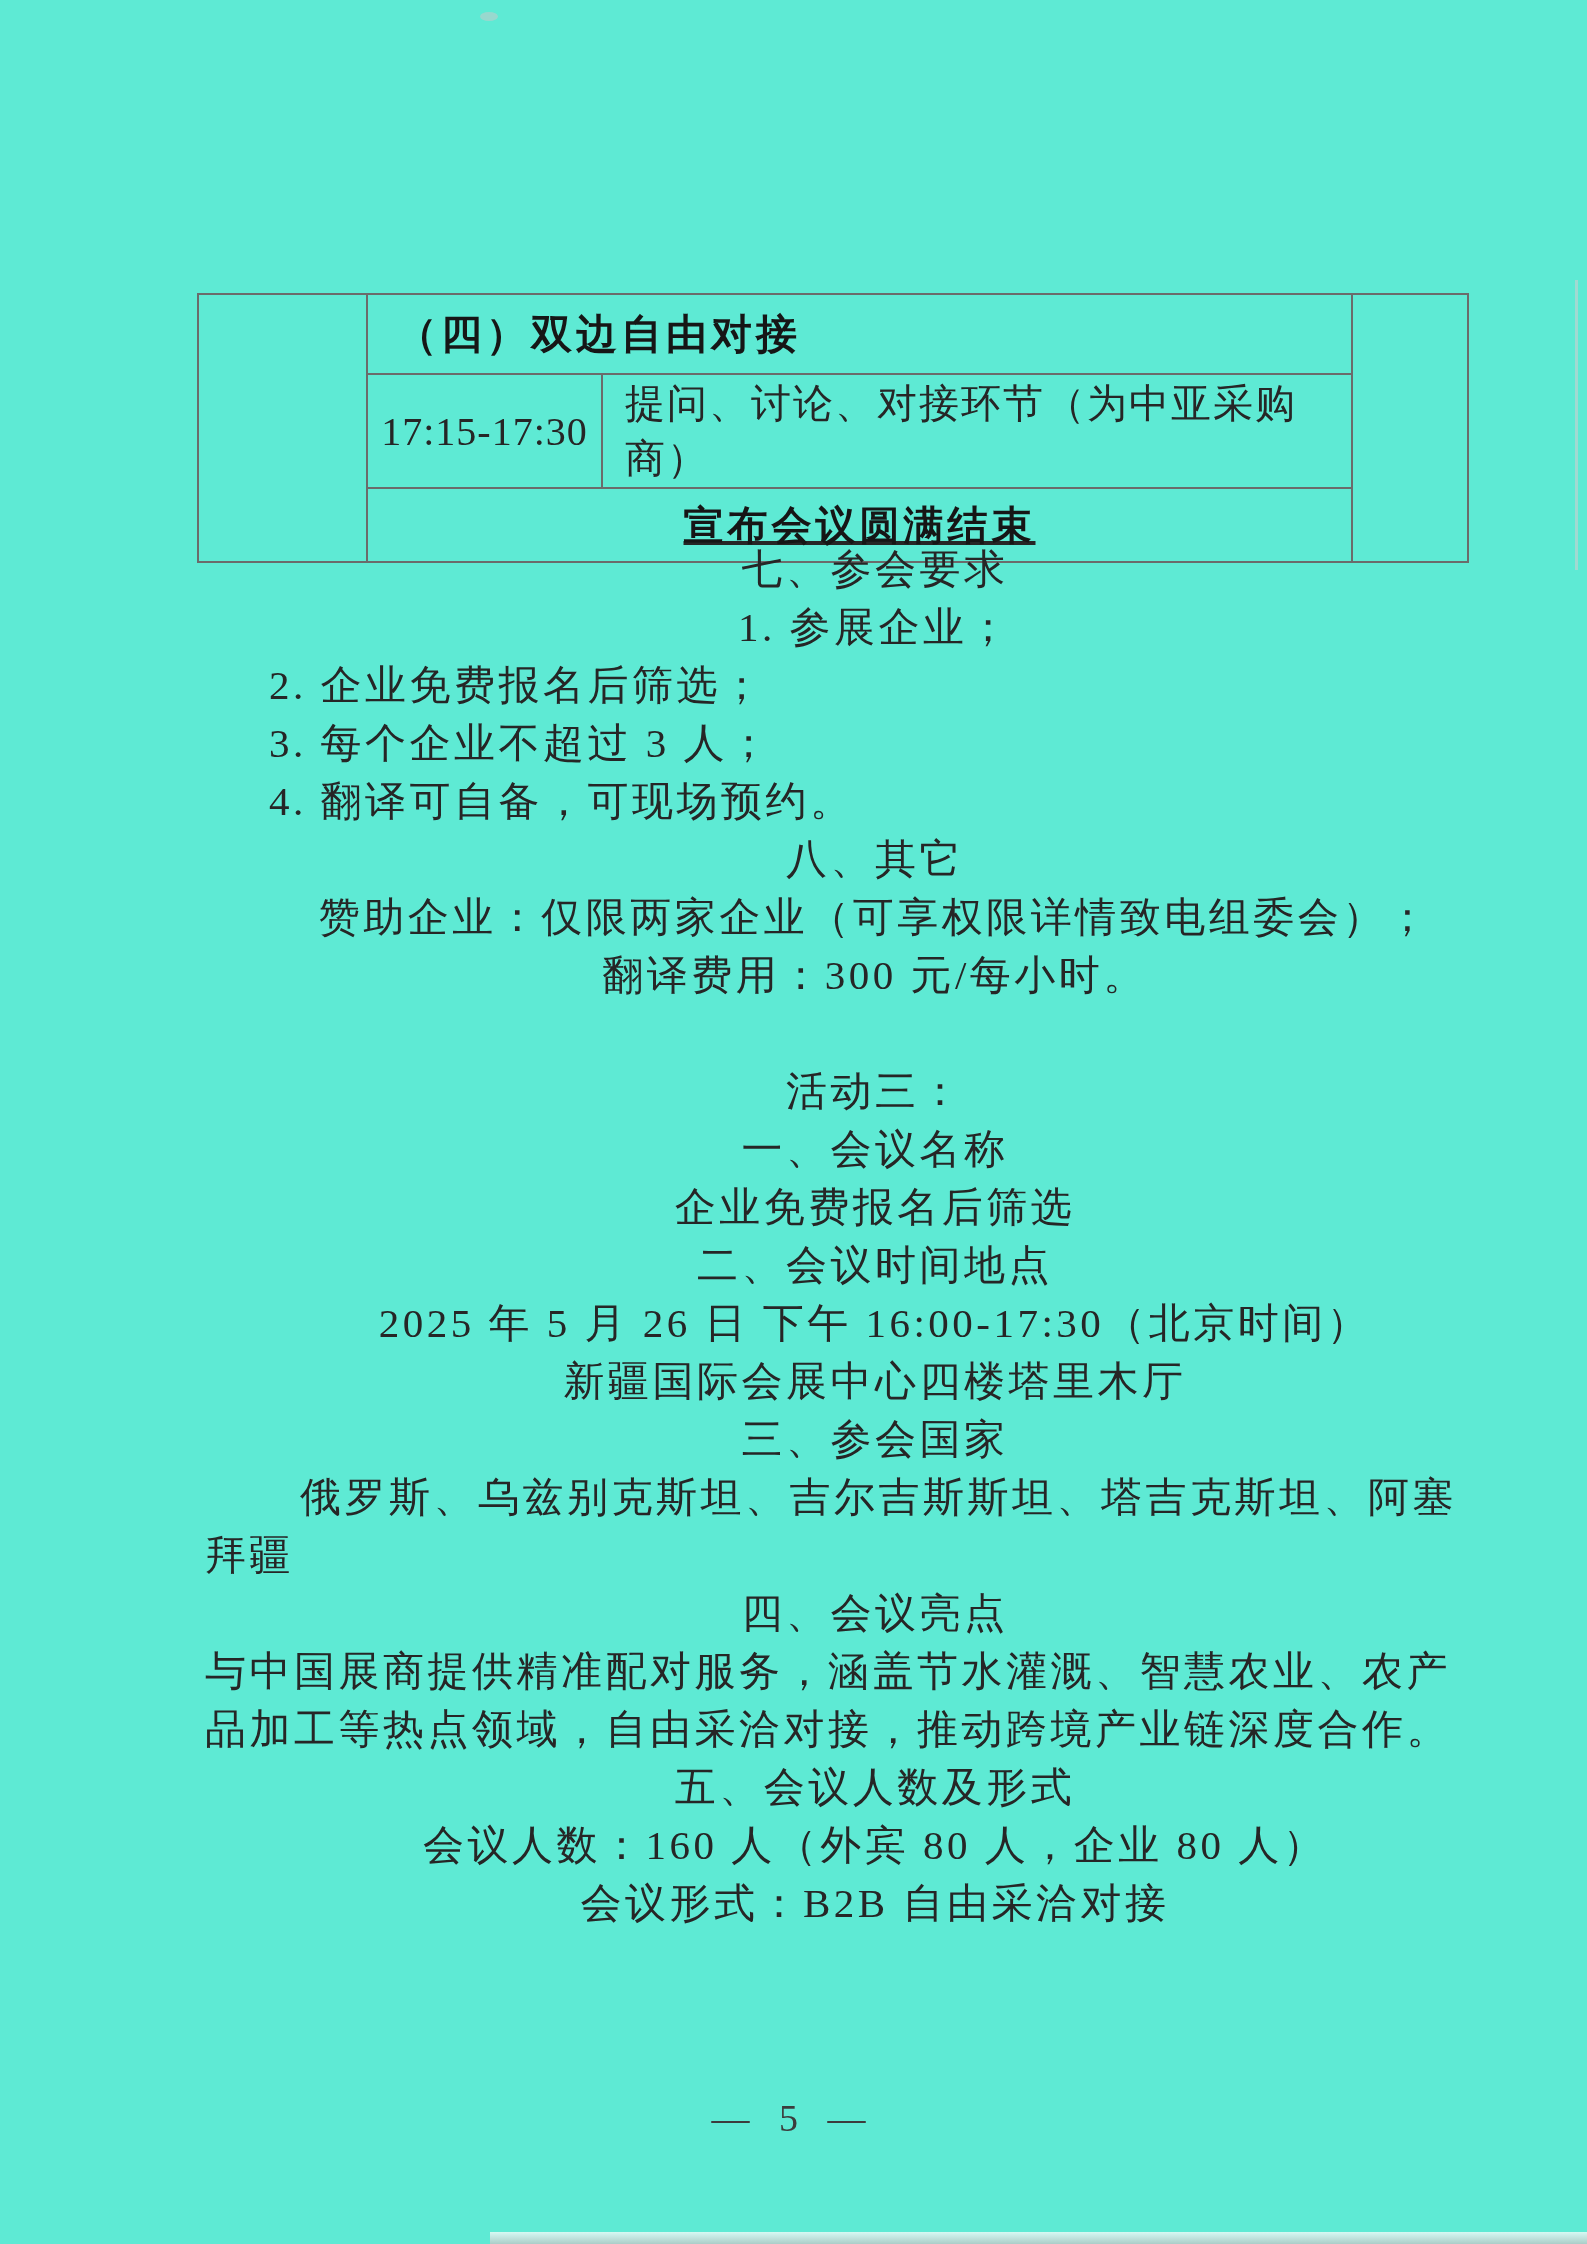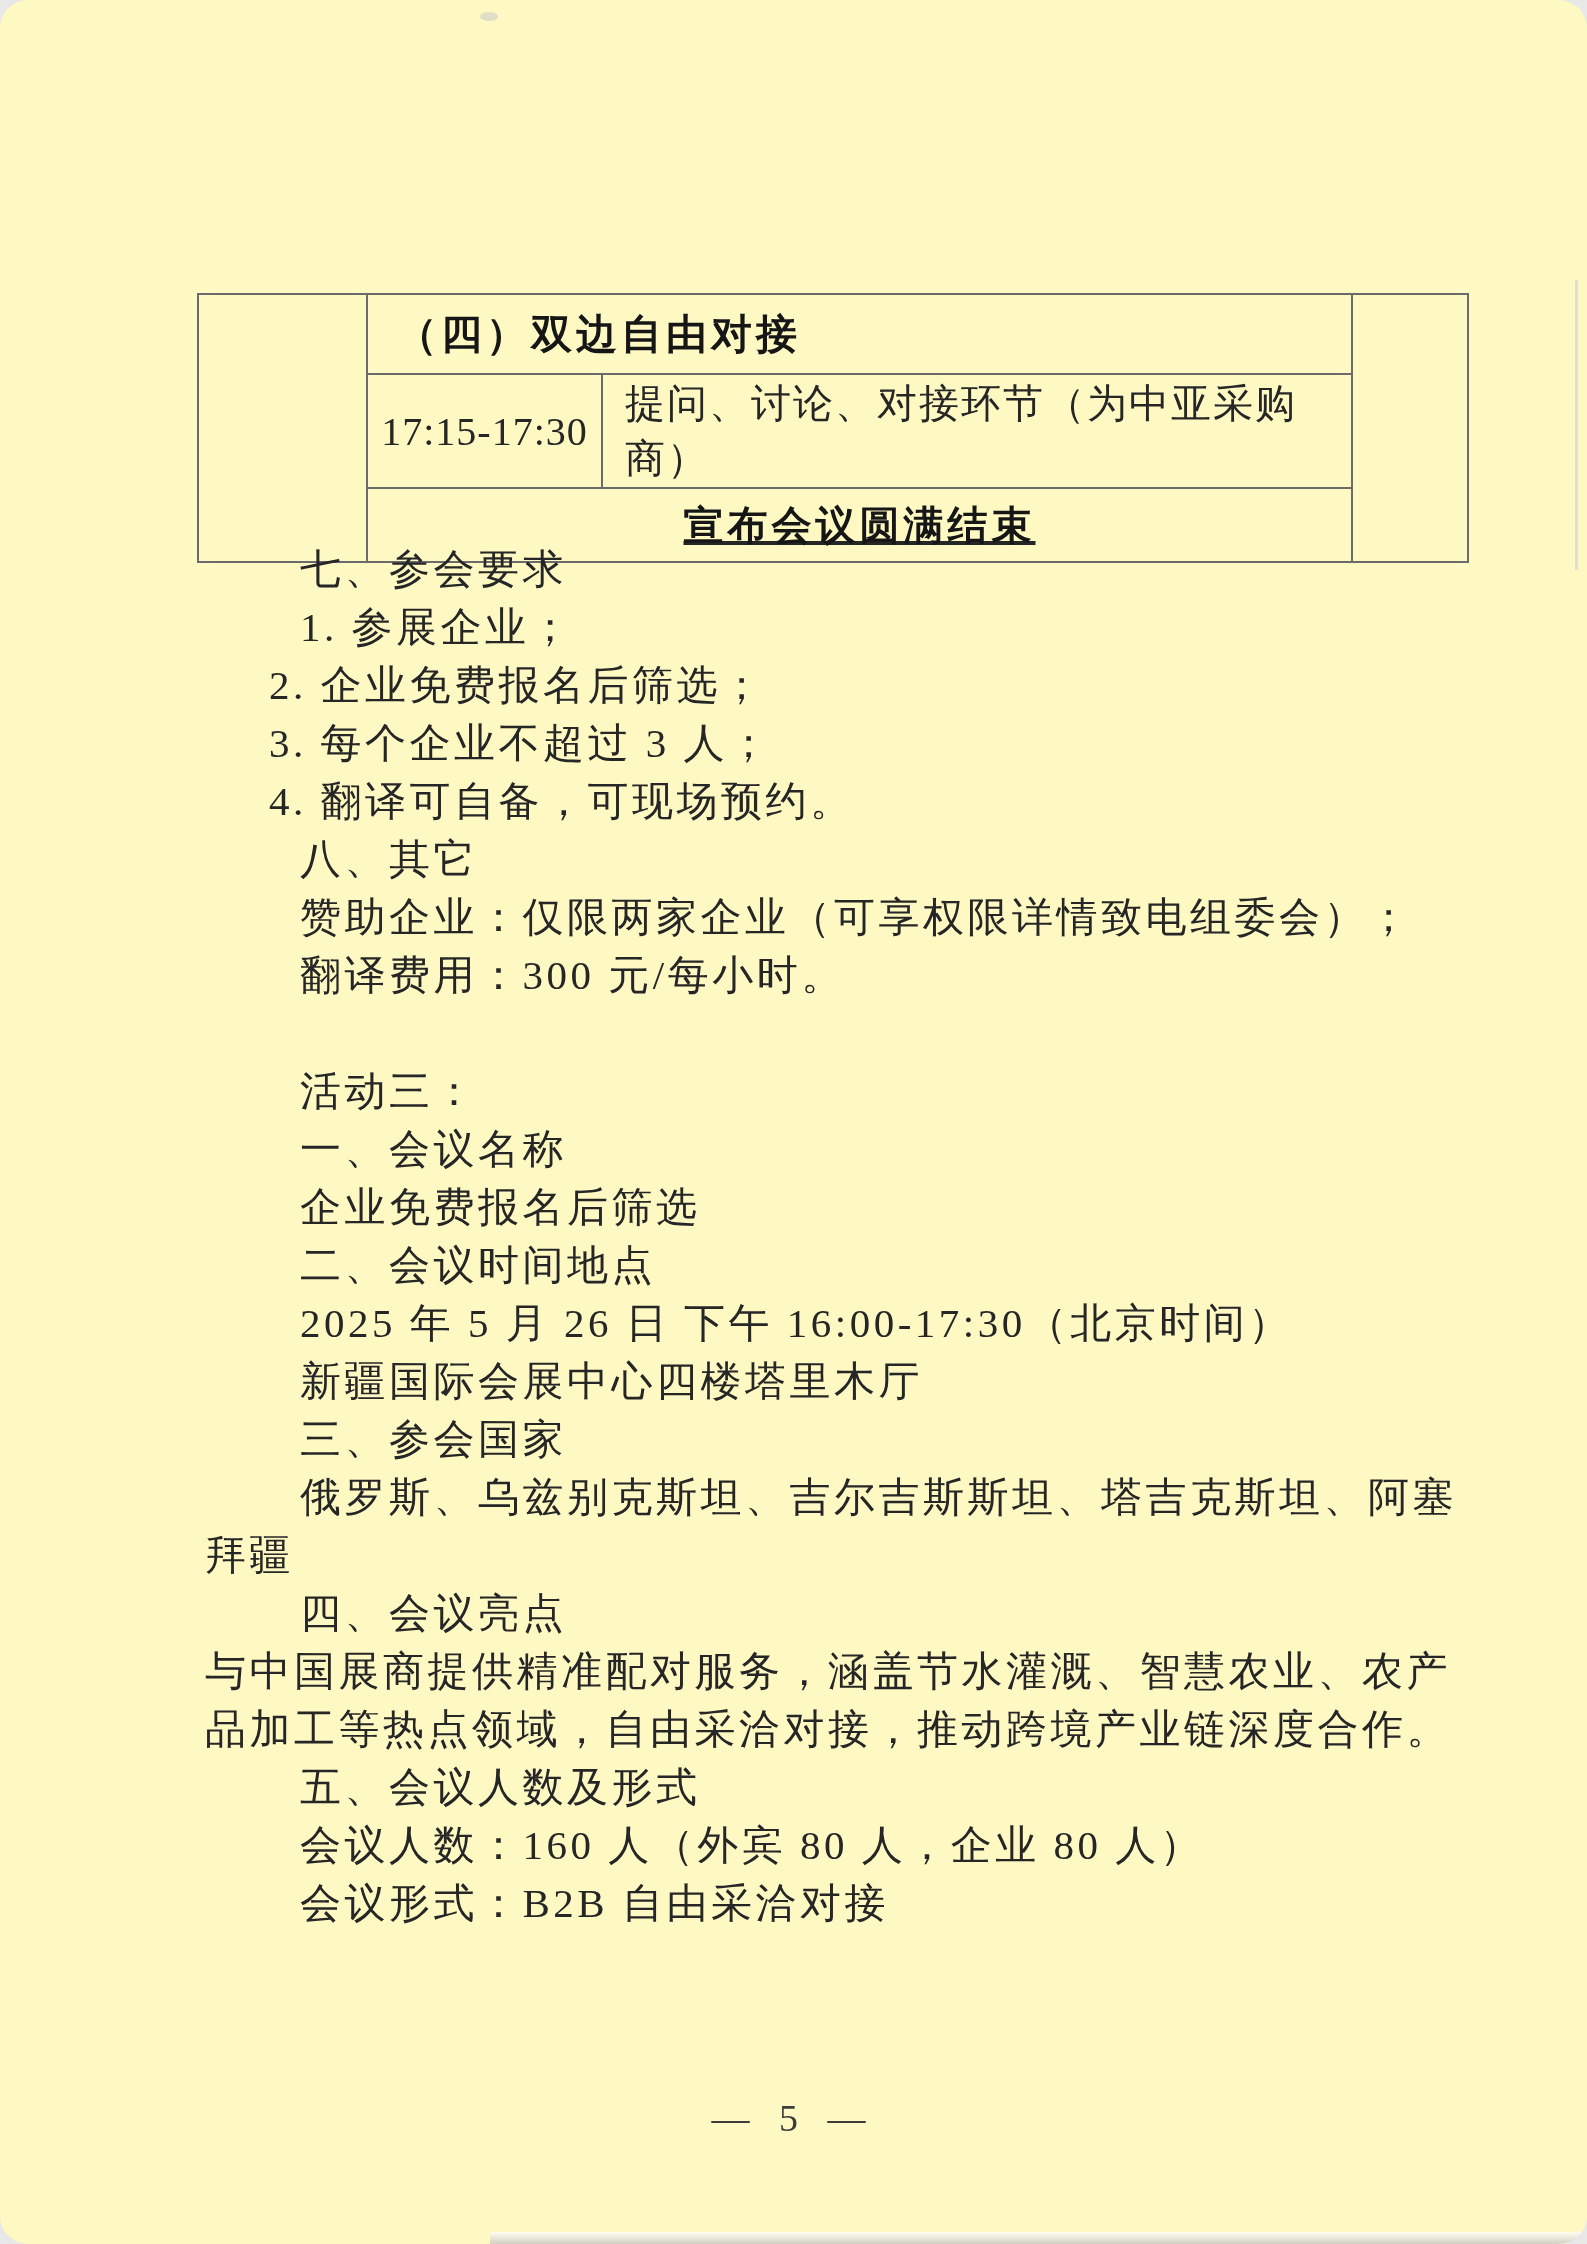--- a/index.html
+++ b/index.html
@@ -1,24 +1,23 @@
 <!DOCTYPE html>
 <html><head>
 <meta charset="utf-8">
 <style>
   html,body { margin:0; padding:0; background:#e8e8e8; }
   .page {
     position:relative;
     width:1587px; height:2244px;
     margin:0 auto;
-    background:#fef9c3;
+    background:#5eead4;
     overflow:hidden;
     font-family:"Liberation Serif","DejaVu Serif",serif;
     color:#262626;
-    border-radius:28px;
   }
 
   
   table.schedule {
     position:absolute; left:197px; top:293px;
     border-collapse:collapse; table-layout:fixed;
   }
   table.schedule td { border:2px solid #6b6b6b; vertical-align:middle; }
   td.cell-empty-left  { width:165px; }
   td.cell-empty-right { width:112px; }
@@ -39,21 +38,21 @@
   }
 
   
   .body-text {
     position:absolute; left:205px; top:540px; width:1245px;
   }
   .body-text p {
     margin:0; height:58px; line-height:58px;
     font-size:41px; letter-spacing:3.5px; white-space:nowrap;
   }
-  .i2 { padding-left:95px; }
+  .i2 { padding-left:95px;text-align:center; }
   .i1 { padding-left:64px; }
   .i0 { padding-left:0; }
   .blank-line { height:58px; }
 
   
   .page-number {
     position:absolute; top:2096px; left:0; width:100%;
     text-align:center; font-size:38px; letter-spacing:10px; color:#3c3c3c;
   }
 

